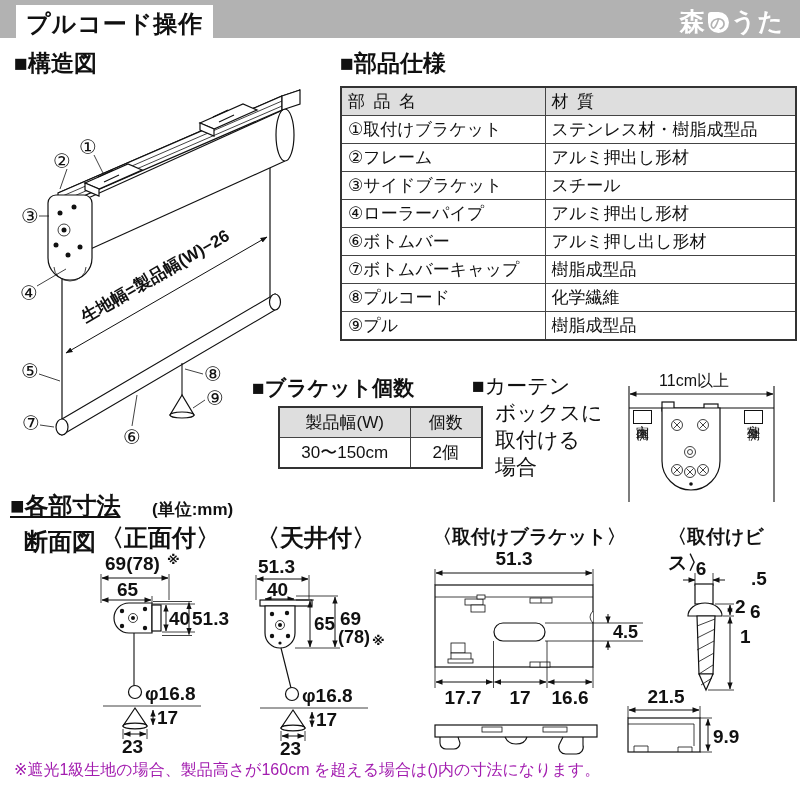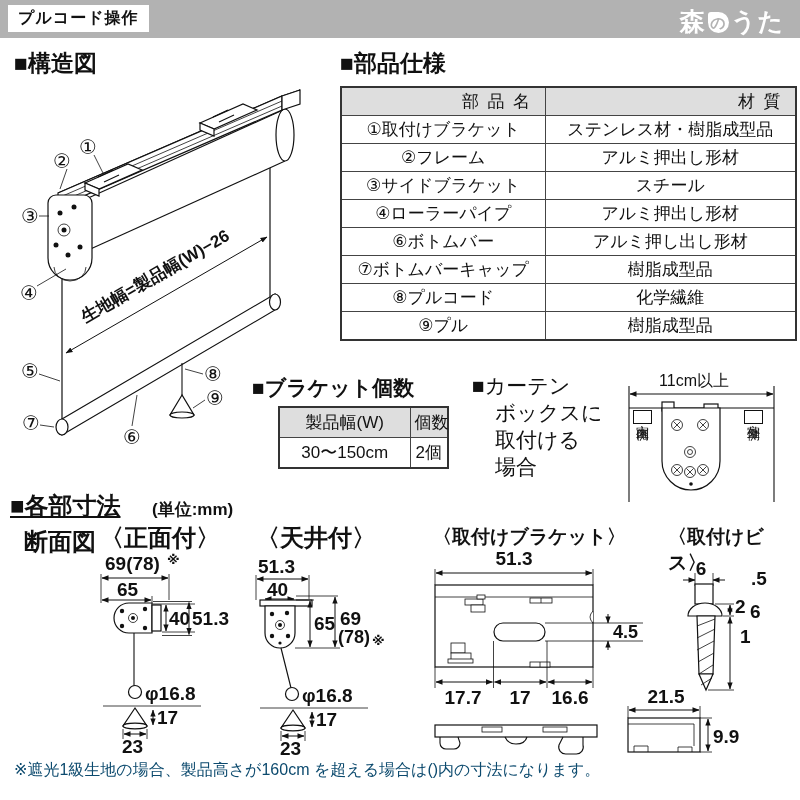--- a/index.html
+++ b/index.html
@@ -1,58 +1,58 @@
 <!DOCTYPE html>
 <html><head>
 <meta charset="utf-8">
 <style>
   html,body{margin:0;padding:0;background:#fff;}
   #root{position:relative;width:800px;height:800px;background:#fff;overflow:hidden;
         font-family:"Liberation Sans","DejaVu Sans",sans-serif;color:#111;}
   .abs{position:absolute;}
   
   .topbar{left:0;top:0;width:800px;height:38px;background:#b2b2b2;}
-  .oplabel{left:8px;top:5px;background:#fff;color:#111;font-size:16px;font-weight:bold;
+  .oplabel{left:16px;top:5px;background:#fff;color:#111;font-size:24px;font-weight:bold;
            padding:3px 10px;letter-spacing:1px;}
   .brand{right:16px;top:5px;color:#fff;font-size:25px;font-weight:bold;letter-spacing:1px;}
   .brand-no{display:inline-block;width:21px;height:21px;background:#fff;color:#b2b2b2;
             border-radius:3px 50% 50% 50%;font-size:15px;line-height:21px;text-align:center;
             vertical-align:2px;margin:0 2px;font-weight:bold;}
   
   .sec{font-weight:bold;color:#111;}
   .t22{font-size:23px;} .t21{font-size:21px;} .t24{font-size:24px;text-decoration:underline;}
   .t20{font-size:24px;} .t19{font-size:19px;} .t17{font-size:17px;}
   .cb-title{line-height:27px;font-weight:normal;font-size:21px;}
   .cb-ind{padding-left:23px;}
   
   table{border-collapse:collapse;table-layout:fixed;}
   .ptable{border:2px solid #333;}
   .ptable th,.ptable td{border:1px solid #444;font-size:17px;padding:1px 6px;height:25px;
-                        text-align:center;font-weight:normal;white-space:nowrap;overflow:hidden;}
-  .ptable th{background:#dedede;text-align:right;letter-spacing:0.5em;font-weight:normal;margin-top:6px;}
+                        text-align:left;font-weight:normal;white-space:nowrap;overflow:hidden;}
+  .ptable th{background:#dedede;text-align:left;letter-spacing:0.5em;font-weight:normal;margin-top:6px;}
   .btable{border:2px solid #333;}
   .btable th,.btable td{border:1px solid #444;font-size:17px;padding:1px 4px;height:27px;
                         text-align:center;font-weight:normal;white-space:nowrap;}
   .btable th{background:#dedede;}
   
   svg text{fill:#111;}
   .dnum{font:bold 19px "Liberation Sans","DejaVu Sans",sans-serif;}
   .dnum18{font:bold 18px "Liberation Sans","DejaVu Sans",sans-serif;}
   .dnum-s{font:bold 13px "Liberation Sans","DejaVu Sans",sans-serif;}
   .co{font:20px "DejaVu Sans",sans-serif;}
   .fab{font:600 17px "Liberation Sans","DejaVu Sans",sans-serif;}
   .cbx{font:16px "Liberation Sans","DejaVu Sans",sans-serif;}
   .shape{fill:#fff;stroke:#111;stroke-width:1.2;}
   .ln{stroke:#111;stroke-width:1.1;fill:none;}
   .thin{stroke:#111;stroke-width:0.8;fill:none;}
   .dim{stroke:#111;stroke-width:1;fill:none;}
   .hole{fill:#111;stroke:none;}
   .vlabel{writing-mode:vertical-rl;text-orientation:upright;border:1px solid #111;
           font-size:13px;line-height:1.0;padding:3px 2px;background:#fff;letter-spacing:2px;}
-  .footnote{font-size:16px;color:#0c4a6e;}
+  .footnote{font-size:16px;color:#a21caf;}
 </style>
 </head>
 <body>
 
 <div id="root">
 
   <svg width="0" height="0" style="position:absolute" aria-hidden="true">
     <defs>
       <marker id="arr" viewBox="0 0 10 10" refX="9.3" refY="5" markerWidth="7" markerHeight="7" orient="auto-start-reverse">
         <path d="M0,1.2 L10,5 L0,8.8 z" fill="#111"></path>
@@ -193,21 +193,21 @@
       <text class="co" x="19" y="208" text-anchor="middle" dominant-baseline="central">④</text>
       <text class="co" x="20" y="286" text-anchor="middle" dominant-baseline="central">⑤</text>
       <text class="co" x="122" y="352" text-anchor="middle" dominant-baseline="central">⑥</text>
       <text class="co" x="21" y="338" text-anchor="middle" dominant-baseline="central">⑦</text>
       <text class="co" x="203" y="289" text-anchor="middle" dominant-baseline="central">⑧</text>
       <text class="co" x="205" y="313" text-anchor="middle" dominant-baseline="central">⑨</text>
     </g>
   </svg>
 
   <div class="abs sec t21" style="left:252px;top:374px;">■ブラケット個数</div>
-  <table class="abs btable" style="left:278px;top:406px;width:171px;">
+  <table class="abs btable" style="left:278px;top:406px;width:205px;">
     <colgroup>
         <col style="width:131px">
         <col>
       </colgroup>
     <tbody>
         <tr>
       <th>製品幅(W)</th>
       <th>個数</th>
     </tr>
     <tr>

